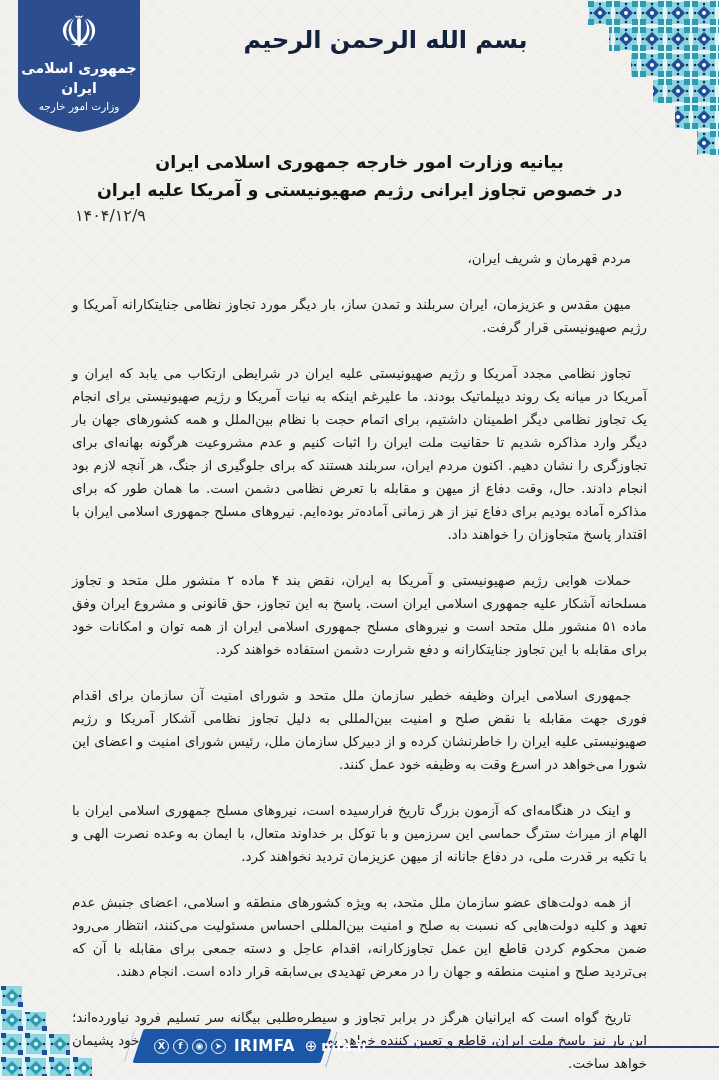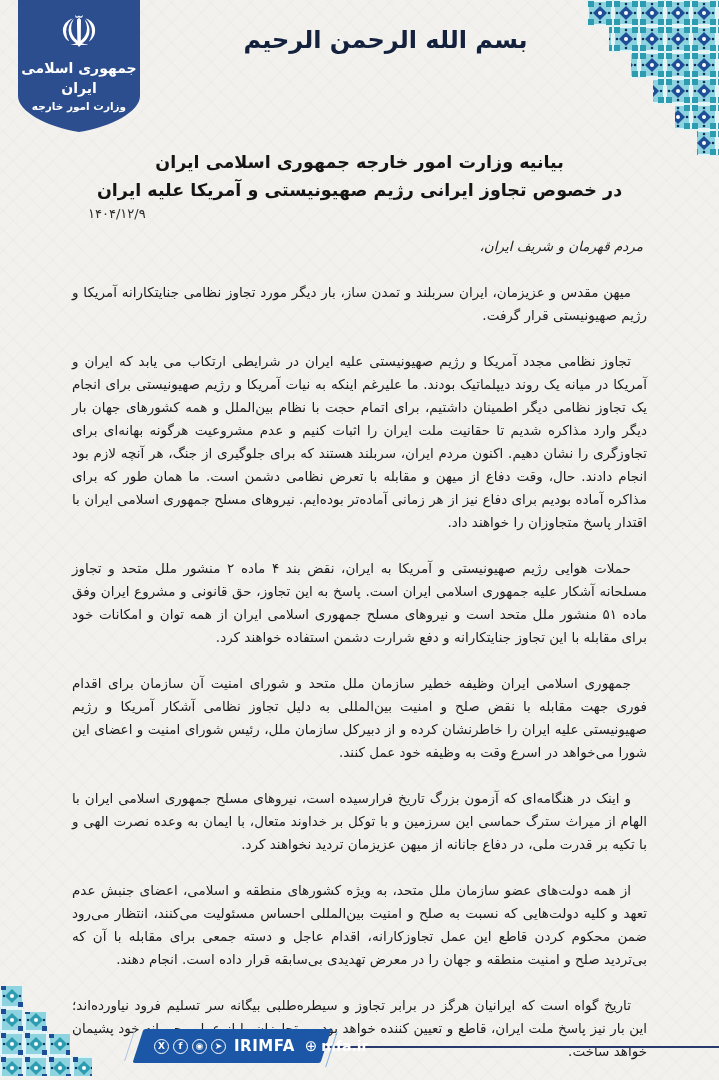--- a/index.html
+++ b/index.html
@@ -29,21 +29,21 @@
   }
   .ribbon svg.ribbon-bg { position: absolute; inset: 0; }
   .ribbon-content {
     position: absolute; inset: 0;
     display: flex; flex-direction: column; align-items: center;
     padding-top: 6px;
     color: #ffffff; text-align: center;
   }
   .emblem { font-size: 44px; line-height: 52px; color: #ffffff; }
   .org-line1 { font-size: 14px; font-weight: 700; line-height: 20px; direction: rtl; }
-  .org-line2 { font-size: 10.5px; font-weight: 700; line-height: 16px; direction: rtl; }
+  .org-line2 { font-size: 10.5px; font-weight: 400; line-height: 16px; direction: rtl; }
 
   
   .bismillah {
     position: absolute;
     top: 26px; left: 0; width: 100%;
     text-align: center;
     transform: translateX(26px);
     font-size: 24px; font-weight: 700;
     color: #14213d;
     direction: rtl;
@@ -54,36 +54,36 @@
     position: absolute;
     top: 148px; left: 0; width: 100%;
     text-align: center; direction: rtl;
     color: #151515;
   }
   .title-line { font-size: 17.5px; font-weight: 700; line-height: 28px; }
 
   
   .date {
     position: absolute;
-    top: 206px; left: 88px;
+    top: 206px; left: 75px;
     direction: ltr;
-    font-size: 13px; letter-spacing: 6px;
+    font-size: 16px; letter-spacing: 6px;
     color: #2b2b2b;
   }
 
   
   .doc-body {
     position: absolute;
     top: 231px; left: 72px; right: 72px;
     direction: rtl;
     text-align: justify;
     font-size: 13.5px; line-height: 23px;
     color: #1d1d1f;
   }
-  .doc-body p.salutation { margin: 4px; text-indent: 0; font-style: italic; }
+  .doc-body p.salutation { margin: 16px; text-indent: 0; }
   .doc-body p.para { margin-top: 23px; text-indent: 16px; }
 
   
   .footer-line {
     position: absolute;
     top: 1046px; left: 300px; right: 0;
     height: 2px; background: #2b3a6e;
   }
   .social-banner {
     position: absolute;

